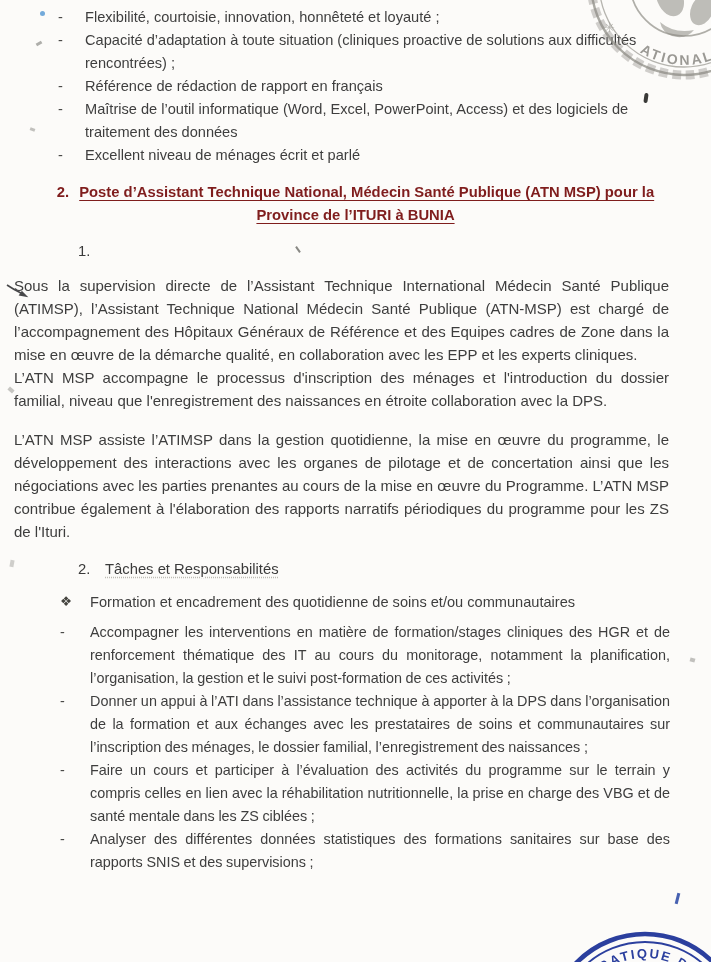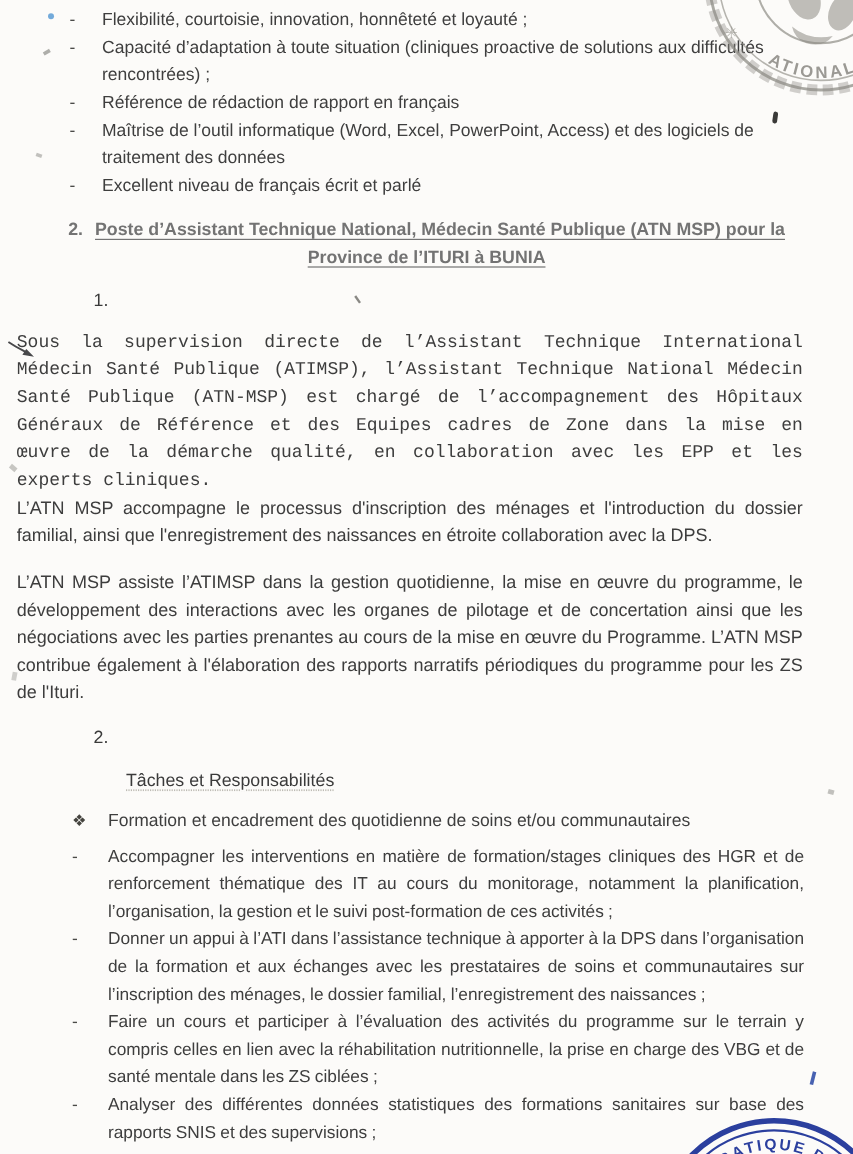--- a/index.html
+++ b/index.html
@@ -18,39 +18,39 @@
   .req-list { padding-top:6px; margin:0 40px 0 58px; }
   .req-item { display:flex; font-size:14.6px; line-height:23px; }
   .req-item .marker { flex:none; width:27px; color:#4a4a48; }
   .req-item .item-text { flex:1; max-width:566px; }
 
   
   .section-heading {
     margin:14px auto 0 auto;
     width:600px;
     text-align:center;
-    font-size:14.8px; font-weight:bold; line-height:23px; color:#737373;
+    font-size:14.8px; font-weight:bold; line-height:23px; color:#7f1d1d;
   }
   .section-heading .num { margin-right:10px; }
   .section-heading .underlined { text-decoration:underline; text-underline-offset:3px; text-decoration-thickness:1px; }
 
   
   .sub-heading { margin:13px 0 0 78px; font-size:14.8px; line-height:22px; display:flex; color:#3a3a3a; }
   .sub-heading .num { width:27px; flex:none; }
   .sub-heading.tasks { margin-top:15px; }
-  .sub-heading.tasks .label { text-decoration:underline dotted #bdbbb4; text-underline-offset:3px;margin-top:36px; }
+  .sub-heading.tasks .label { text-decoration:underline dotted #bdbbb4; text-underline-offset:3px; }
 
   
   .para {
     margin:13px 42px 0 14px;
     font-size:15px; line-height:23px;
     text-align:justify;
     color:#3d3d3d;
   }
-  .para.p0 { margin-top:12px;font-family:Liberation Mono, monospace; }
+  .para.p0 { margin-top:12px; }
   .para.p2 { margin-top:0; }
   .para.p3 { margin-top:16px; }
 
   
   .group-line { margin:11px 41px 0 60px; display:flex; font-size:14.6px; line-height:22px; }
   .group-line .diamond { flex:none; width:30px; color:#45443f; font-size:13.5px; }
 
   
   .task-list { margin:8px 41px 0 60px; }
   .task-item { display:flex; font-size:14.4px; line-height:23px; }
@@ -127,34 +127,34 @@
       <div class="req-item">
       <span class="marker">-</span>
       <span class="item-text">Référence de rédaction de rapport en français</span>
     </div>
       <div class="req-item">
       <span class="marker">-</span>
       <span class="item-text">Maîtrise de l’outil informatique (Word, Excel, PowerPoint, Access) et des logiciels de traitement des données</span>
     </div>
       <div class="req-item">
       <span class="marker">-</span>
-      <span class="item-text">Excellent niveau de français écrit et parlé</span>
+      <span class="item-text">Excellent niveau de ménages écrit et parlé</span>
     </div>
     </div>
 
   <div class="section-heading">
     <span class="num">2.</span><span class="underlined">Poste d’Assistant Technique National, Médecin Santé Publique (ATN MSP) pour la Province de l’ITURI à BUNIA</span>
   </div>
 
   <div class="sub-heading">
     <span class="num">1.</span>
   </div>
 
   <div class="para p0">Sous la supervision directe de l’Assistant Technique International Médecin Santé Publique (ATIMSP), l’Assistant Technique National Médecin Santé Publique (ATN-MSP) est chargé de l’accompagnement des Hôpitaux Généraux de Référence et des Equipes cadres de Zone dans la mise en œuvre de la démarche qualité, en collaboration avec les EPP et les experts cliniques.</div>
-  <div class="para p2">L’ATN MSP accompagne le processus d'inscription des ménages et l'introduction du dossier familial, ainsi que l'enregistrement des naissances en étroite collaboration avec la DPS.</div>
+  <div class="para p2">L’ATN MSP accompagne le processus d'inscription des ménages et l'introduction du dossier familial, niveau que l'enregistrement des naissances en étroite collaboration avec la DPS.</div>
   <div class="para p3">L’ATN MSP assiste l’ATIMSP dans la gestion quotidienne, la mise en œuvre du programme, le développement des interactions avec les organes de pilotage et de concertation ainsi que les négociations avec les parties prenantes au cours de la mise en œuvre du Programme. L’ATN MSP contribue également à l'élaboration des rapports narratifs périodiques du programme pour les ZS de l'Ituri.</div>
 
   <div class="sub-heading tasks">
     <span class="num">2.</span>
     <span class="label">Tâches et Responsabilités</span>
   </div>
 
   <div class="group-line">
     <span class="diamond">❖</span>
     <span class="label">Formation et encadrement des quotidienne de soins et/ou communautaires</span>

